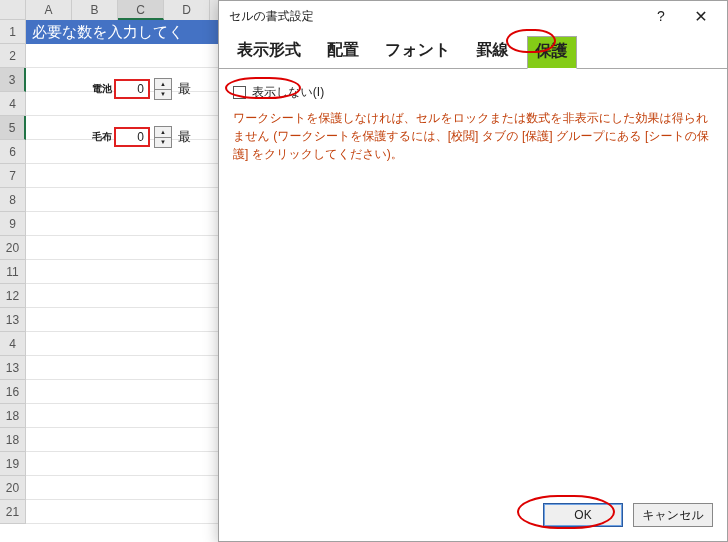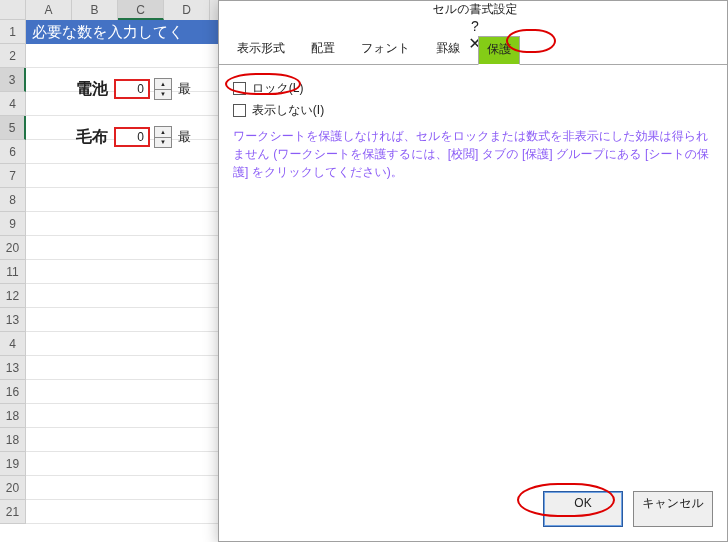--- a/index.html
+++ b/index.html
@@ -96,23 +96,23 @@
   }
 
   .field {
     position: absolute;
     display: flex;
     align-items: center;
     height: 22px;
   }
   .field .label {
     width: 40px;
-    text-align: center;
+    text-align: right;
     font-weight: bold;
-    font-size: 16px;
+    font-size: 10px;
   }
   .field .numbox {
     width: 36px;
     height: 20px;
     border: 2px solid #e02020;
     text-align: right;
     padding-right: 4px;
     line-height: 16px;
     margin-left: 2px;
     background: #fff;
@@ -152,44 +152,44 @@
     box-shadow: 0 3px 14px rgba(0,0,0,.25);
     display: flex;
     flex-direction: column;
   }
   .titlebar {
     height: 30px;
     display: flex;
     align-items: center;
     padding: 0 6px 0 10px;
     font-size: 12px;
-    flex-direction: column;
   }
   .titlebar .title { flex: 1; }
   .tbtn {
     width: 40px;
     height: 28px;
     display: flex;
     align-items: center;
     justify-content: center;
     font-size: 14px;
   }
   .tbtn.close { font-size: 16px; }
 
   .tabs {
     display: flex;
     padding: 4px 10px 0 10px;
     gap: 10px;
     border-bottom: 1px solid #a8a8a8;
   }
   .tab {
     padding: 4px 8px 6px 8px;
-    font-size: 12px;
+    font-size: 16px;
     position: relative;
     top: 1px;
+    font-weight: bold;
   }
   .tab.sel {
     border: 1px solid #a8a8a8;
     border-bottom: 1px solid #fff;
     background: #84cc16;
   }
   .ring-tab {
     position: absolute;
     border: 2px solid #d00;
     border-radius: 50% / 60%;
@@ -209,34 +209,34 @@
     margin-bottom: 4px;
   }
   .chk .box {
     width: 13px;
     height: 13px;
     border: 1px solid #555;
     background: #fff;
   }
   .note {
     margin-top: 8px;
-    color: #8b5cf6;
+    color: #c2410c;
     font-size: 12px;
   }
 
   .dlg-buttons {
     display: flex;
     justify-content: flex-end;
     gap: 10px;
     padding: 10px 14px 14px 14px;
     position: relative;
   }
   .btn {
     min-width: 80px;
-    height: 36px;
+    height: 24px;
     border: 1px solid #888;
     background: #efefef;
     text-align: center;
     line-height: 22px;
     font-size: 12px;
   }
   .btn.default {
     border: 1px solid #2a5aa0;
     box-shadow: inset 0 0 0 1px #6ea2e4;
   }
@@ -339,24 +339,20 @@
   <div class="tabs" style="position:relative;">
     <div class="tab">表示形式</div>
     <div class="tab">配置</div>
     <div class="tab">フォント</div>
     <div class="tab">罫線</div>
     <div class="tab sel">保護</div>
     <div class="ring-tab" style="left:287px; top:-2px; width:50px; height:24px;"></div>
   </div>
 
   <div class="dlg-body" style="position:relative;">
-    <div class="chk">
-      <span class="box"></span>
-      <span>ロック(L)</span>
-    </div>
     <div class="ring-tab" style="left:6px; top:8px; width:76px; height:22px;"></div>
     <div class="chk">
       <span class="box"></span>
       <span>表示しない(I)</span>
     </div>
     <div class="note">ワークシートを保護しなければ、セルをロックまたは数式を非表示にした効果は得られません (ワークシートを保護するには、[校閲] タブの [保護] グループにある [シートの保護] をクリックしてください)。</div>
   </div>
 
   <div class="dlg-buttons">
     <div class="ring-tab" style="left:298px; top:2px; width:98px; height:34px;"></div>

